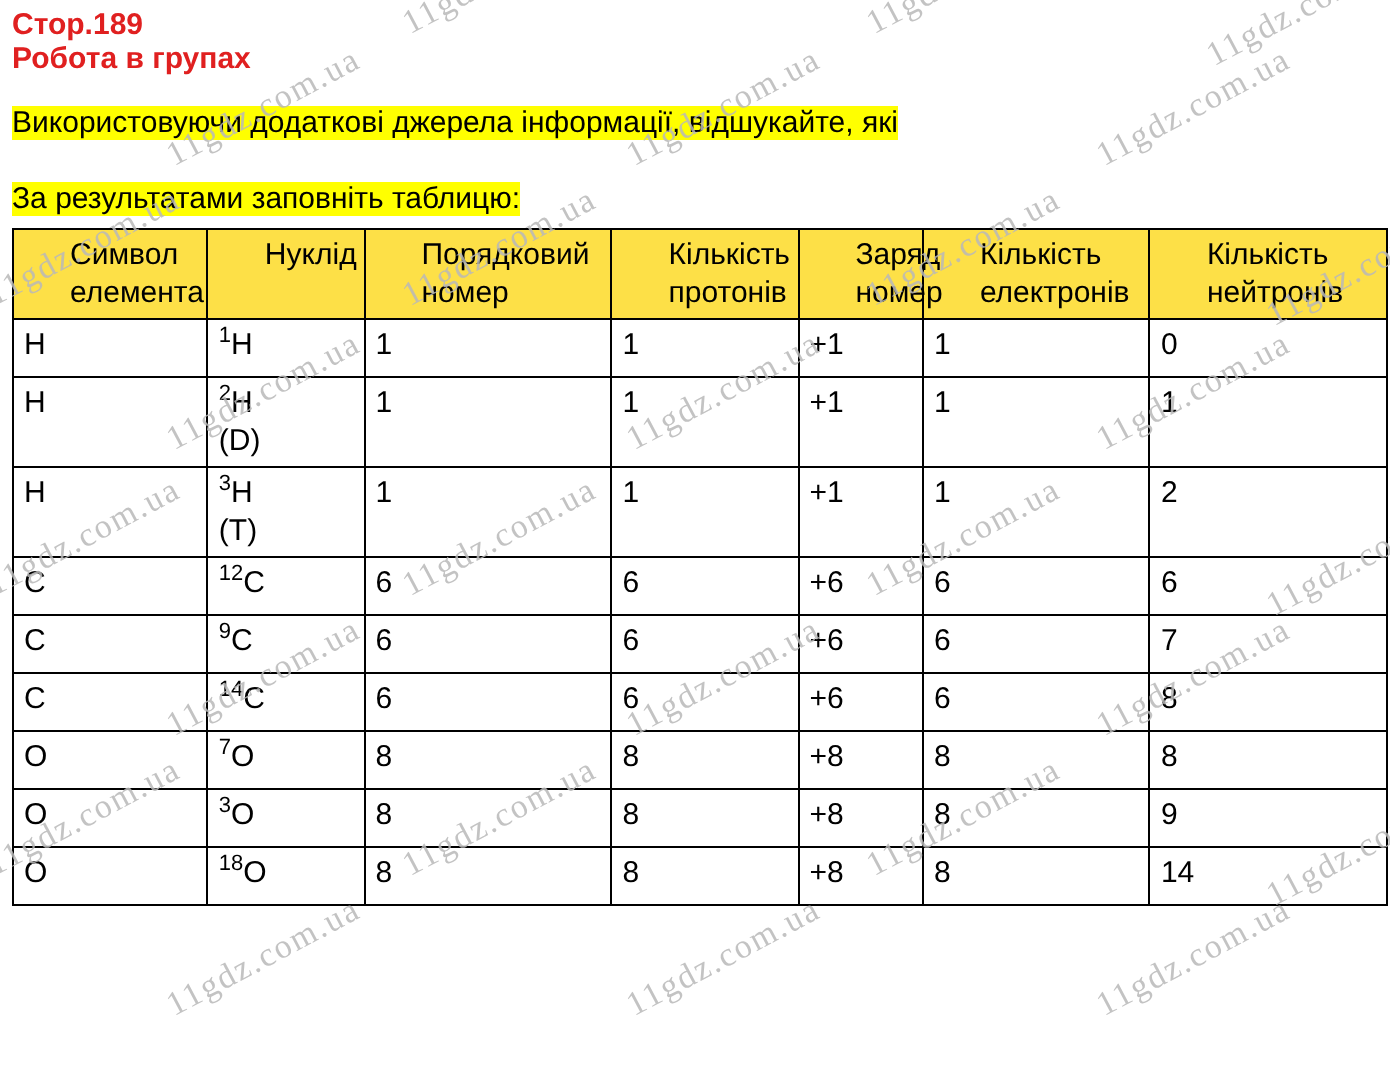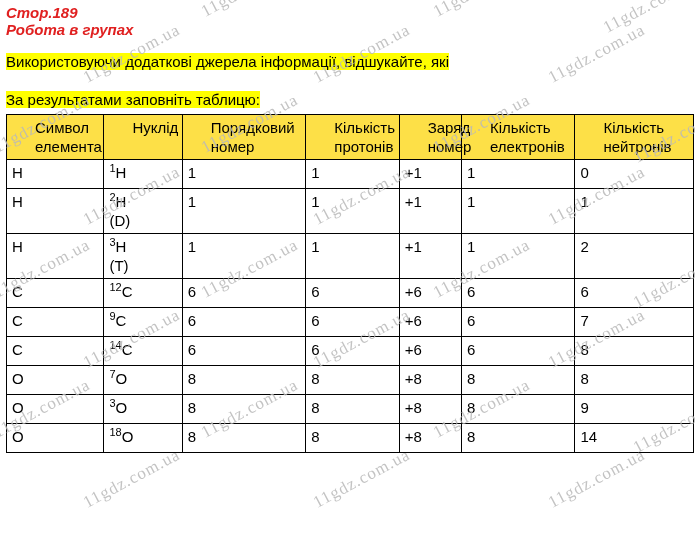--- a/index.html
+++ b/index.html
@@ -23,21 +23,20 @@
     box-sizing: border-box;
     padding: 4px 0 0 4px;
   }
   .title-line {
     font-weight: bold;
     color: #e02020;
     font-size: 15px;
     line-height: 17px;
     margin: 0 0 0 2px;
     white-space: nowrap;
-    font-style: italic;
   }
   .intro {
     margin: 14px 0 0 2px;
     font-size: 15px;
     line-height: 19px;
   }
   .intro span.hl {
     background: #ffff00;
   }
   .intro .ital {

